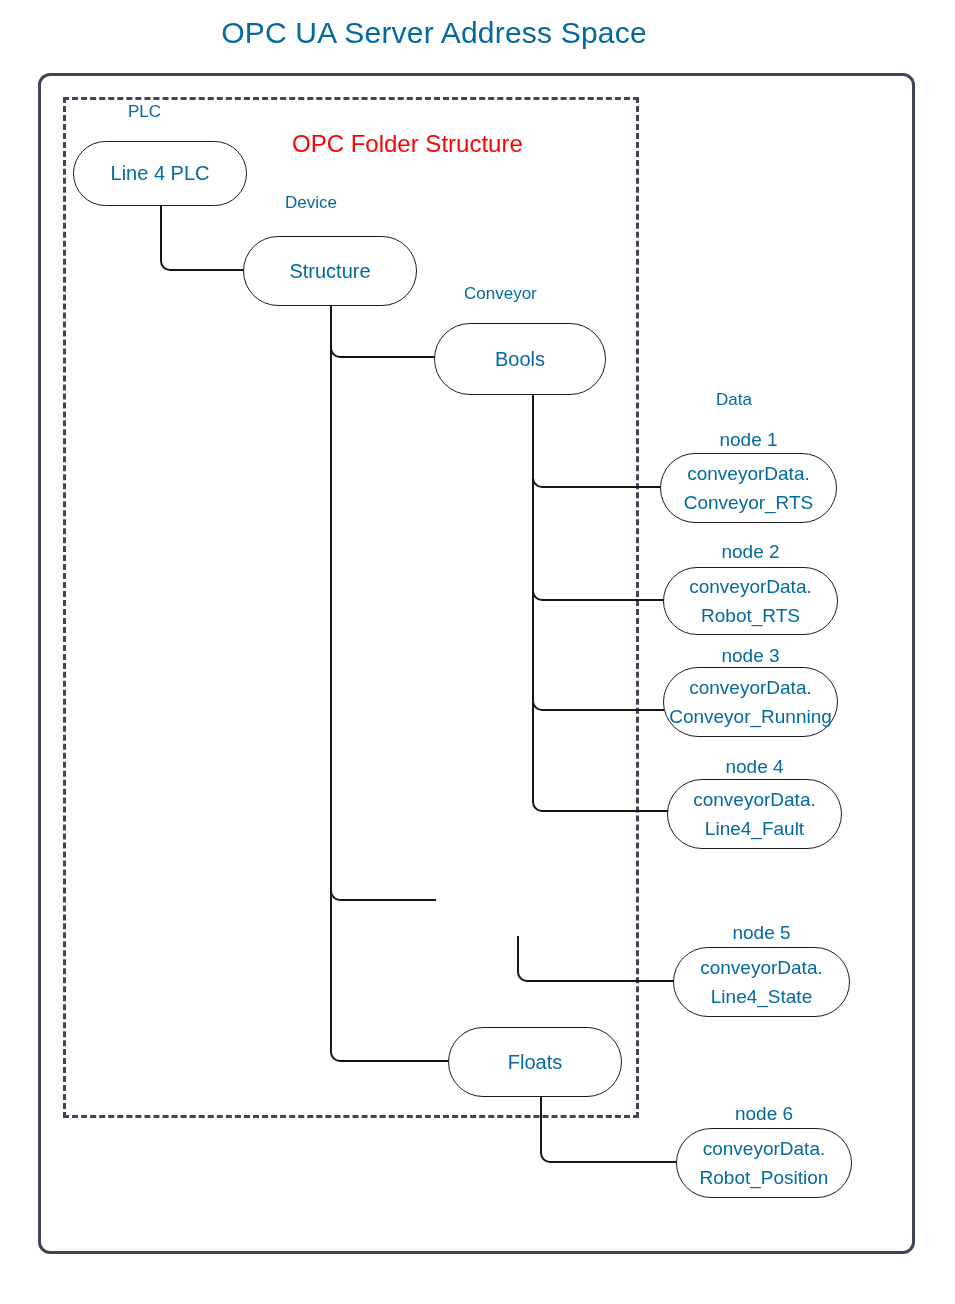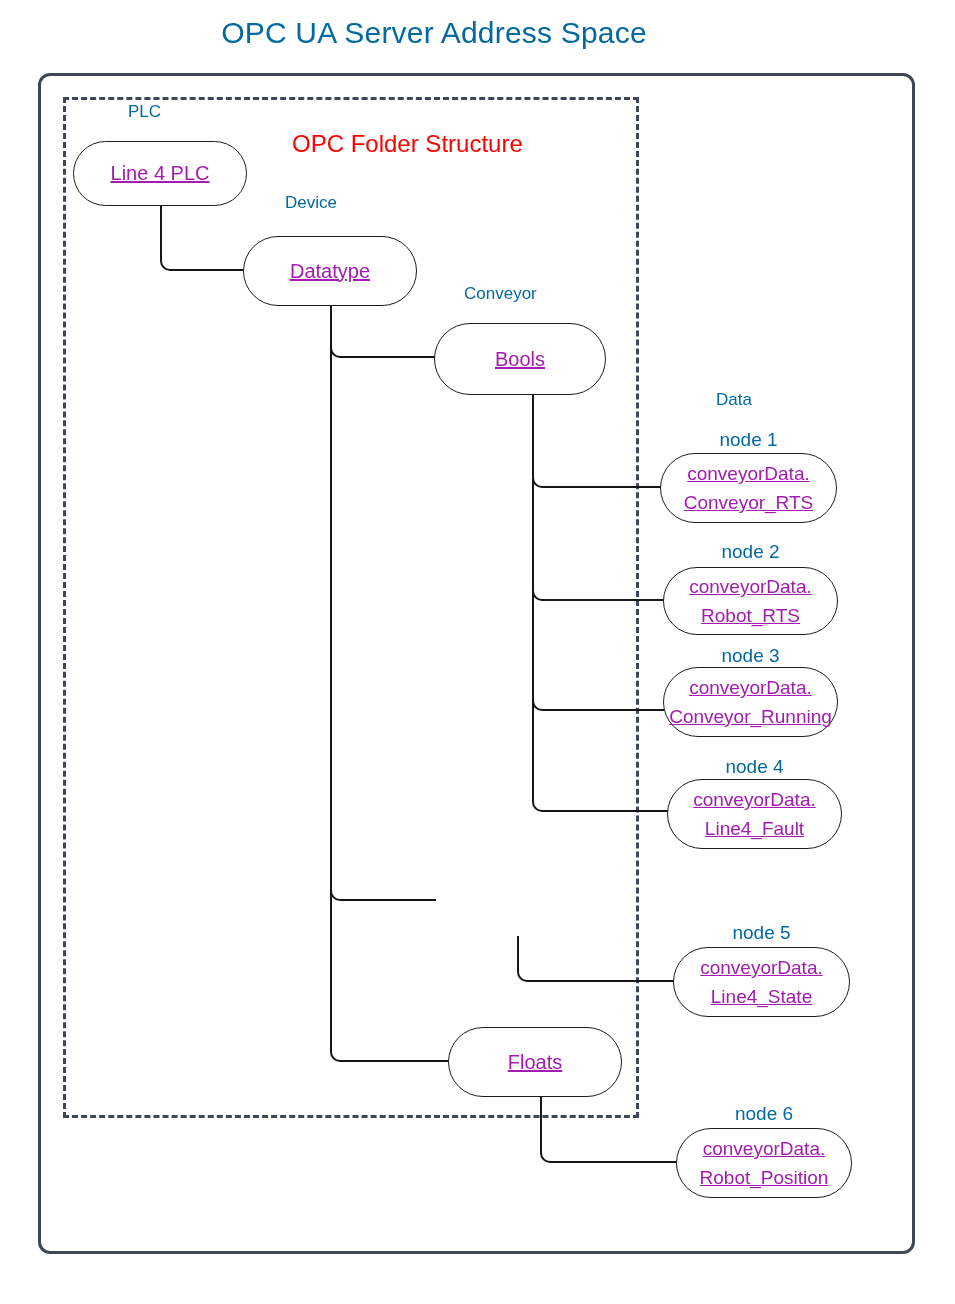--- a/index.html
+++ b/index.html
@@ -17,21 +17,21 @@
   .lvl { position:absolute; font-size:17px; color:#0369a1; white-space:nowrap; }
   .red-label { position:absolute; left:292px; top:130px; font-size:24px;
                color:#ff0000; white-space:nowrap; }
 
   .conn { position:absolute; border-left:2px solid #161616; border-bottom:2px solid #161616;
           border-bottom-left-radius:10px; box-sizing:border-box; }
 
   .pill { position:absolute; box-sizing:border-box; background:#ffffff;
           border:1.6px solid #1c1c1c; border-radius:36px;
           display:flex; flex-direction:column; align-items:center; justify-content:center;
-          color:#a21caf; text-align:center; white-space:nowrap;text-decoration:underline; }
+          color:#0369a1; text-align:center; white-space:nowrap; }
   .pill.single { font-size:20px; }
   .pill.double { font-size:19px; line-height:29px; }
 
   .nlabel { position:absolute; font-size:19px; color:#0369a1; text-align:center; white-space:nowrap; }
 </style>
 </head>
 <body>
 
 <div class="canvas">
 
@@ -54,21 +54,21 @@
   <div class="conn" style="left:532px; top:395px; width:132px; height:206px;"></div>
   <div class="conn" style="left:532px; top:395px; width:132px; height:316px;"></div>
   <div class="conn" style="left:532px; top:395px; width:136px; height:417px;"></div>
   <div class="conn" style="left:517px; top:936px; width:157px; height:46px;"></div>
   <div class="conn" style="left:540px; top:1097px; width:137px; height:66px;"></div>
 
   <div class="pill single" style="left:73px;  top:141px;  width:174px; height:65px;">
     <span>Line 4 PLC</span>
   </div>
   <div class="pill single" style="left:243px; top:236px;  width:174px; height:70px;">
-    <span>Datatype</span>
+    <span>Structure</span>
   </div>
   <div class="pill single" style="left:434px; top:323px;  width:172px; height:72px;">
     <span>Bools</span>
   </div>
   <div class="pill single" style="left:448px; top:1027px; width:174px; height:70px;">
     <span>Floats</span>
   </div>
 
   <div class="nlabel" style="left:660px; top:429px; width:177px;">node 1</div>
   <div class="pill double" style="left:660px; top:453px; width:177px; height:70px;">

